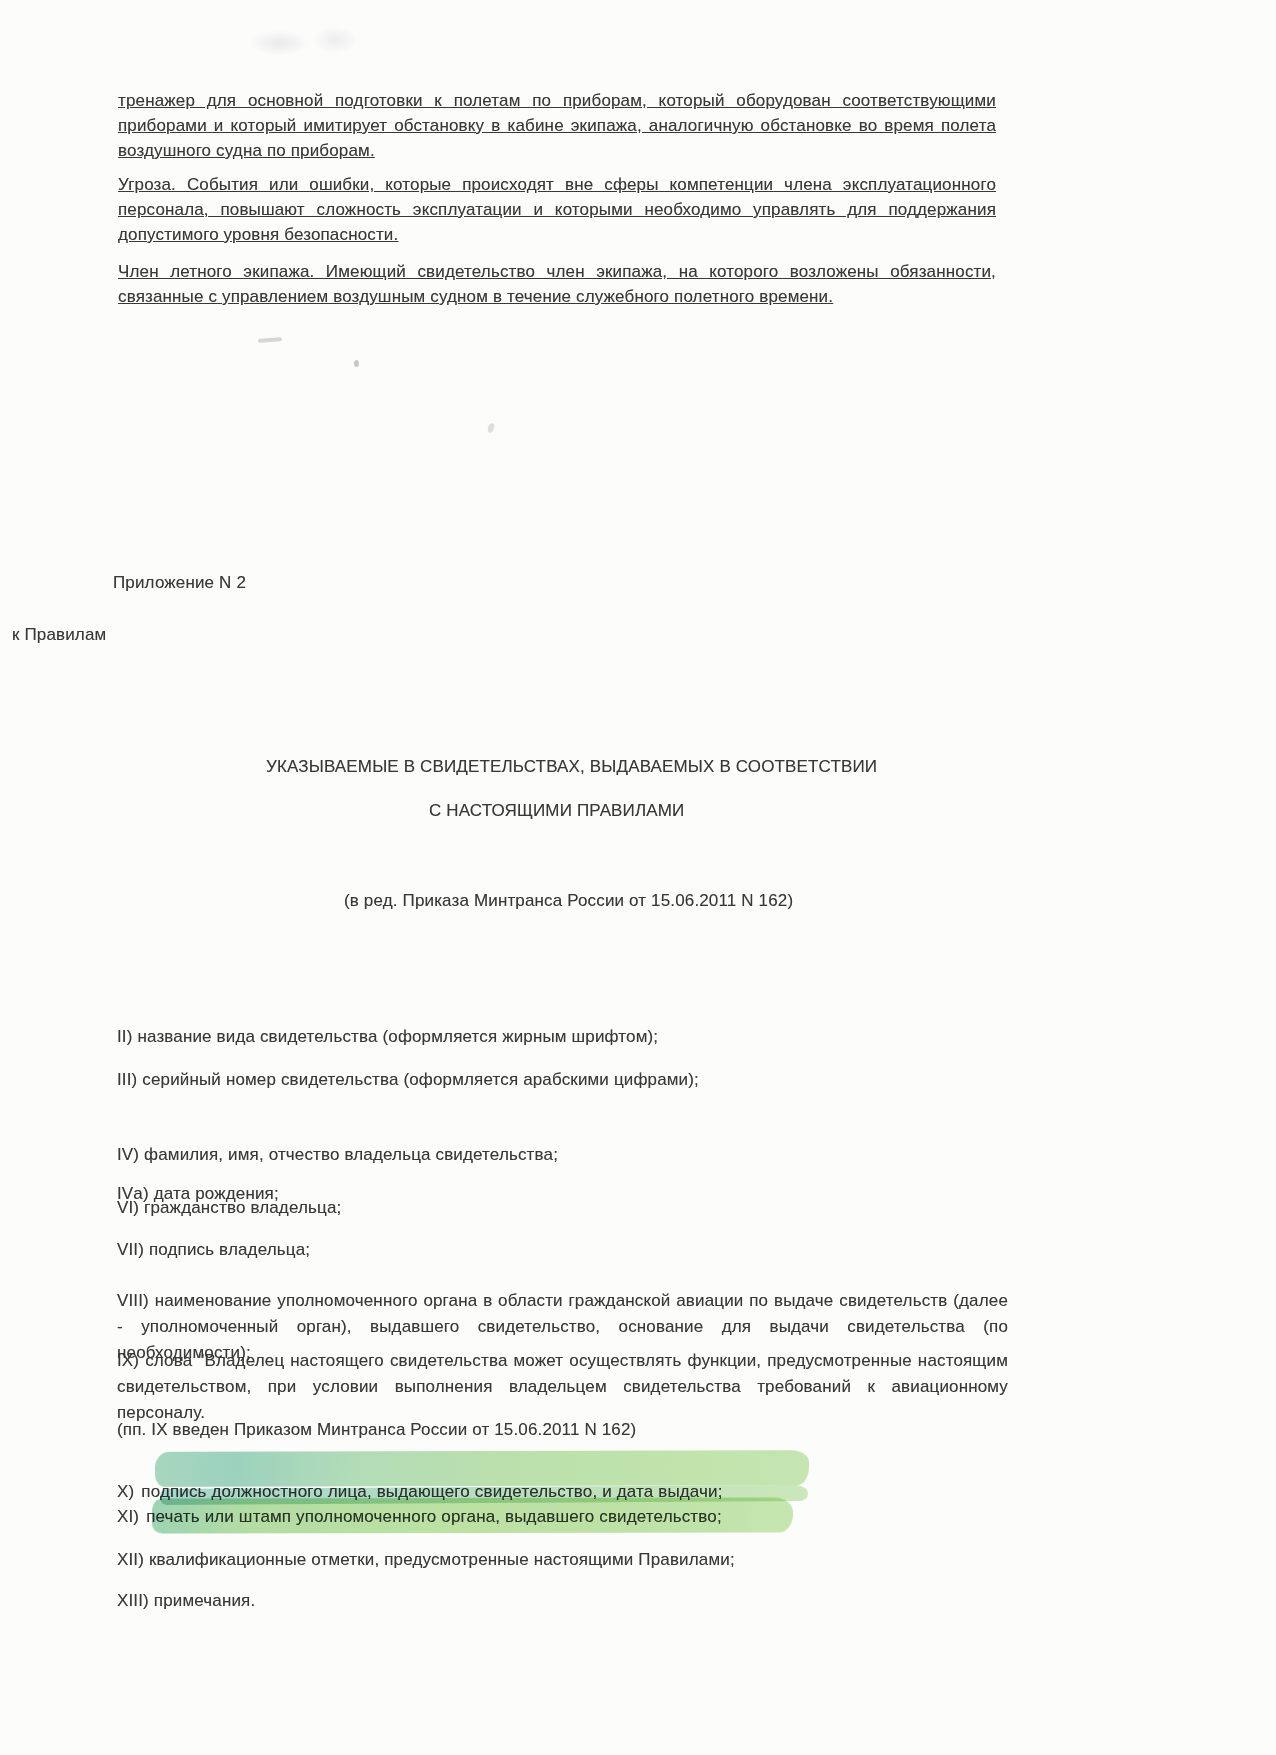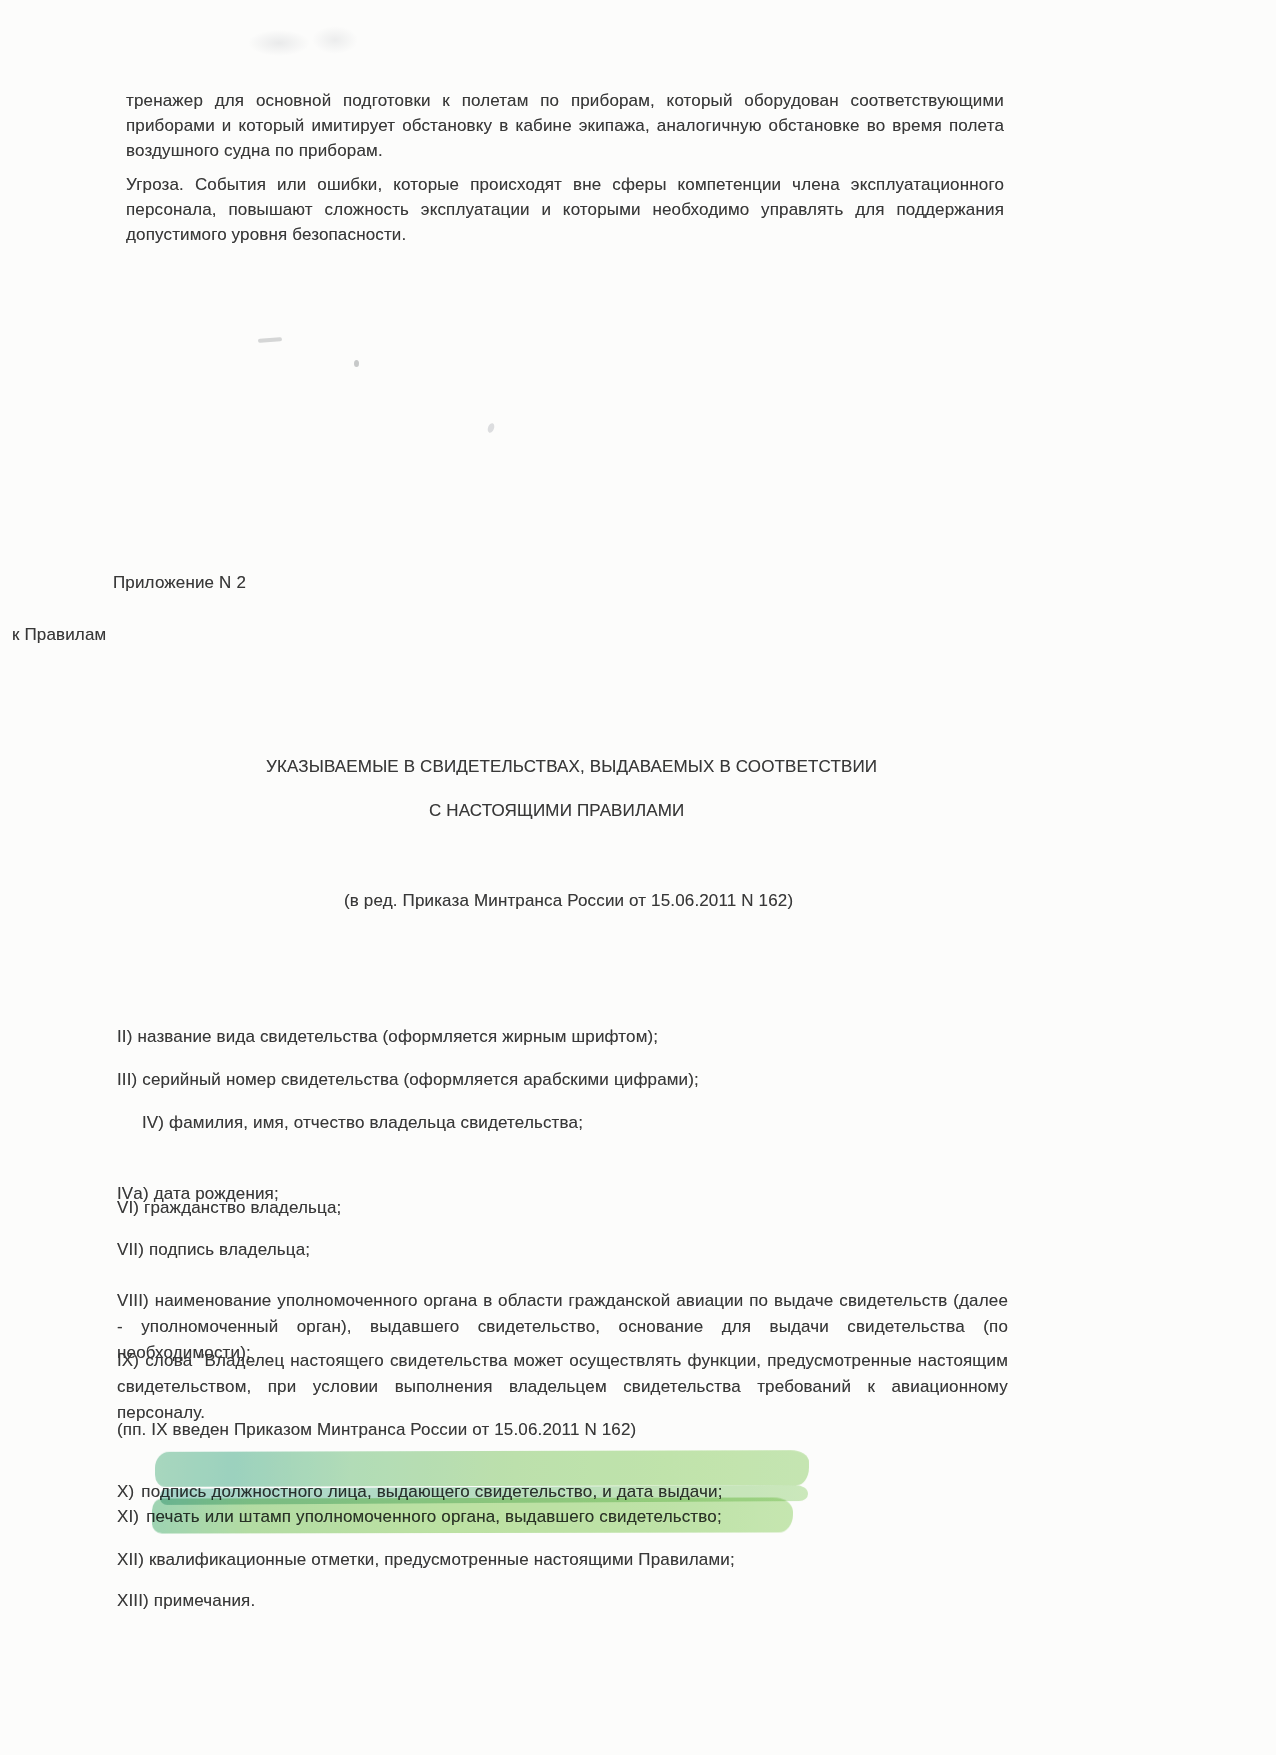--- a/index.html
+++ b/index.html
@@ -20,39 +20,39 @@
     line-height:25px;
     color:var(--text);
     text-shadow:0 0 0.5px rgba(70,70,70,0.45);
     white-space:nowrap;
     letter-spacing:0.15px;
   }
   .wrap{
     white-space:normal;
     text-align:justify;
   }
-  .para{left:126px;width:878px;line-height:25px;}
+  .para{left:118px;width:878px;line-height:25px;text-decoration:underline;}
   .listwrap{left:117px;width:891px;line-height:26px;}
   
   .p1{top:88px;}
   .p2{top:172px;}
   .p3{top:259px;}
   
   .appendix-label{left:113px;top:570px;}
   .to-rules{left:12px;width:1005px;top:622px;text-align:left;}
   .title1{left:0;width:1003px;top:711px;text-align:right;}
   .title2{left:254px;top:754px;margin-left:12px;}
   .title3{left:429px;top:798px;}
   .edition{left:344px;top:888px;}
   
   .li{left:117px;line-height:26px;}
   .i-I{left:207px;top:983px;}
   .i-II{top:1024px;}
   .i-III{top:1067px;}
-  .i-IV{top:1110px;margin-left:25px;}
+  .i-IV{top:1142px;}
   .i-IVa{top:1181px;}
   .i-VI{top:1195px;}
   .i-VII{top:1237px;}
   .i-VIII{top:1288px;}
   .i-IX{top:1348px;}
   .i-pp{top:1417px;}
   .i-X{top:1459px;margin-top:20px;}
   .i-XI{top:1504px;}
   .i-XII{top:1547px;}
   .i-XIII{top:1588px;}
@@ -98,20 +98,21 @@
   .sm5{left:488px;top:423px;width:6px;height:10px;border-radius:50%;
        background:rgba(110,115,125,0.22);transform:rotate(20deg);}
 </style>
 </head>
 <body>
 
 <div class="page">
 
   <div class="block wrap para p1">тренажер для основной подготовки к полетам по приборам, который оборудован соответствующими приборами и который имитирует обстановку в кабине экипажа, аналогичную обстановке во время полета воздушного судна по приборам.</div>
   <div class="block wrap para p2">Угроза. События или ошибки, которые происходят вне сферы компетенции члена эксплуатационного персонала, повышают сложность эксплуатации и которыми необходимо управлять для поддержания допустимого уровня безопасности.</div>
+  <div class="block wrap para p3">Член летного экипажа. Имеющий свидетельство член экипажа, на которого возложены обязанности, связанные с управлением воздушным судном в течение служебного полетного времени.</div>
 
   <div class="block appendix-label">Приложение N 2</div>
   <div class="block to-rules">к Правилам</div>
   <div class="block title2">УКАЗЫВАЕМЫЕ В СВИДЕТЕЛЬСТВАХ, ВЫДАВАЕМЫХ В СООТВЕТСТВИИ</div>
   <div class="block title3">С НАСТОЯЩИМИ ПРАВИЛАМИ</div>
   <div class="block edition">(в ред. Приказа Минтранса России от 15.06.2011 N 162)</div>
 
   <div class="block li i-III">III) серийный номер свидетельства (оформляется арабскими цифрами);</div>
   <div class="block li i-II">II) название вида свидетельства (оформляется жирным шрифтом);</div>
   <div class="block li i-IV">IV) фамилия, имя, отчество владельца свидетельства;</div>

